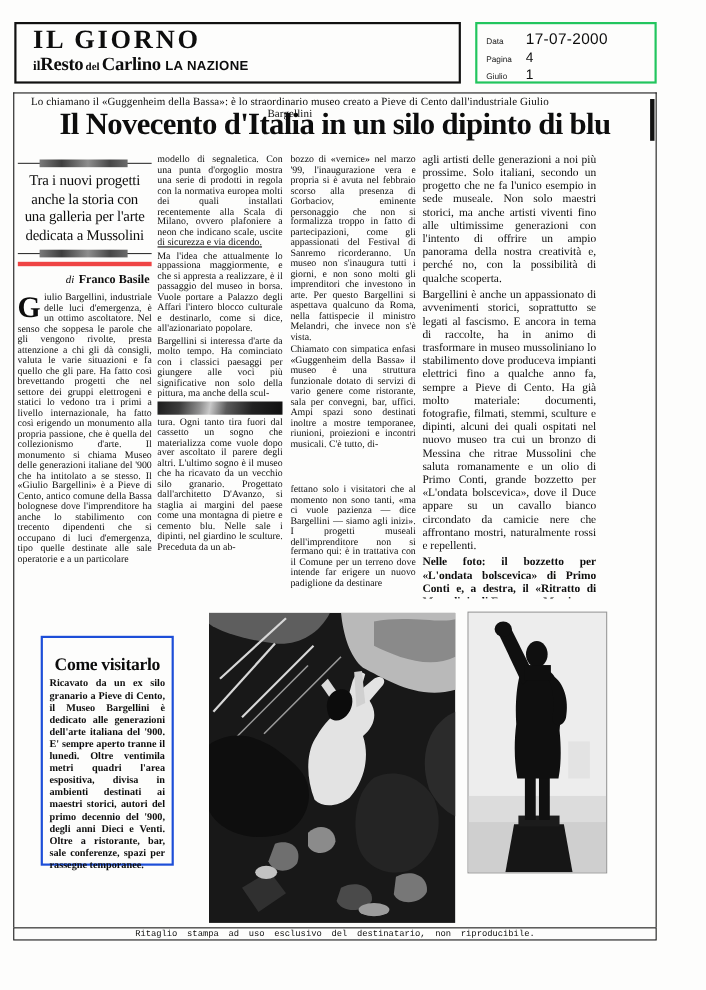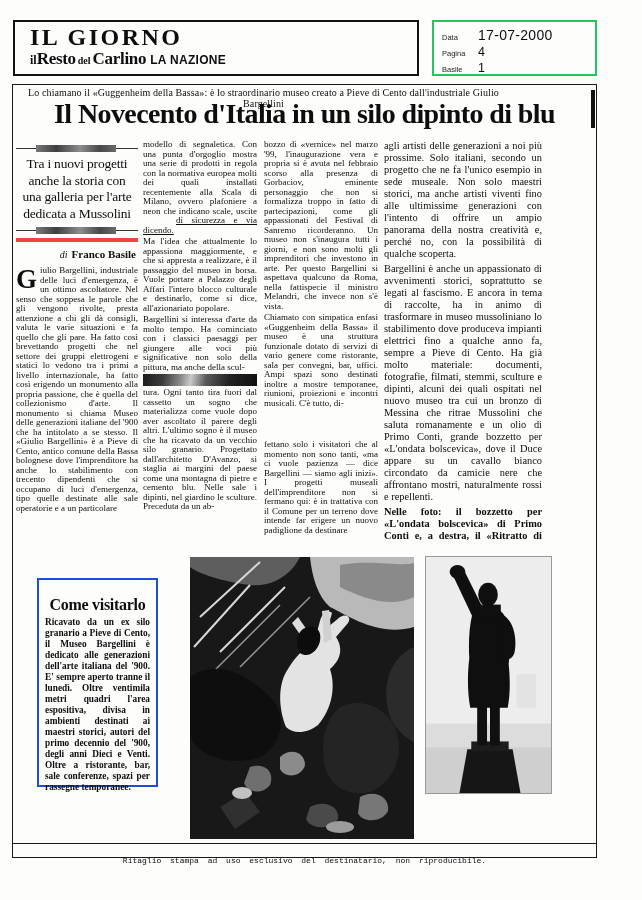--- a/index.html
+++ b/index.html
@@ -31,21 +31,21 @@
   .right-accent{left:591px;top:90px;width:4px;height:38px;background:#111;}
   
   .col{position:absolute;top:140px;height:404px;overflow:hidden;}
   .col1{left:16px;width:122px;}
   .col2{left:143px;width:114px;}
   .col3{left:264px;width:114px;}
   .col4{left:384px;width:158px;}
   .bt{font-size:9px;line-height:9.5px;text-align:justify;margin:0 0 2px 0;}
   .bt4{font-size:10.4px;line-height:12px;text-align:justify;margin:0 0 3px 0;}
   .caption{font-weight:bold;}
-  .u{text-decoration:underline;margin-left:33px;}
+  .u{text-decoration:underline;}
   .spacer{height:30px;}
   
   .orn{position:relative;height:9px;margin:4px 0 3px 0;}
   .orn .line{position:absolute;left:0;right:0;top:4px;border-top:1px solid #333;}
   .orn .bar{position:absolute;left:16%;width:66%;top:1px;height:7px;
     background:linear-gradient(90deg,#7a7a7a,#3e3e3e 25%,#8d8d8d 55%,#474747 80%,#6b6b6b);}
   .standfirst{text-align:center;font-size:13.5px;line-height:16.5px;letter-spacing:-0.2px;margin:2px 0;}
   .byline{border-top:4px solid #ef4444;text-align:right;padding:2px 2px 0 0;margin-bottom:4px;}
   .byline .di{font-style:italic;font-size:10px;}
   .byline .name{font-weight:bold;font-size:11px;}
@@ -55,21 +55,21 @@
     background:linear-gradient(100deg,#1c1c1c 0%,#3c3c3c 18%,#8f8f8f 34%,#c9c9c9 42%,#5a5a5a 55%,#222 75%,#101010 100%);}
   
   .visit-box{left:37px;top:578px;width:121px;height:209px;border:2px solid #1d4ed8;box-sizing:border-box;padding:16px 6px;}
   .visit-title{text-align:center;font-size:16px;font-weight:bold;letter-spacing:-0.3px;margin-bottom:3px;}
   .visit-body{font-weight:bold;font-size:9.3px;line-height:11px;text-align:justify;}
   
   .painting{left:190px;top:557px;width:224px;height:282px;}
   .statue{left:425px;top:556px;width:127px;height:238px;border:1px solid #999;box-sizing:border-box;background:#ededed;}
   
   .strip{left:12px;top:843px;width:585px;height:12px;border:1.5px solid #1b1b1b;box-sizing:border-box;
-    text-align:center;font-family:"Liberation Mono",monospace;font-size:8px;line-height:8px;word-spacing:4px;padding-top:13px;}
+    text-align:center;font-family:"Liberation Mono",monospace;font-size:8px;line-height:8px;word-spacing:4px;padding-top:2px;}
 </style>
 </head>
 <body>
 
 <div class="abs logo-box">
   <div class="giorno">IL GIORNO</div>
   <div class="resto-line">
     <span class="resto-il">il</span>
     <span class="resto-main">Resto</span>
     <span class="resto-del">del</span>
@@ -81,21 +81,21 @@
 <div class="abs meta-box">
   <div class="meta-row">
     <span class="meta-label">Data</span>
     <span class="meta-value">17-07-2000</span>
   </div>
   <div class="meta-row">
     <span class="meta-label">Pagina</span>
     <span class="meta-value small">4</span>
   </div>
   <div class="meta-row">
-    <span class="meta-label">Basile</span>
+    <span class="meta-label">Giulio</span>
     <span class="meta-value small">1</span>
   </div>
 </div>
 
 <div class="abs frame"></div>
 <div class="abs right-accent"></div>
 
 <div class="abs kicker">Lo chiamano il «Guggenheim della Bassa»: è lo straordinario museo creato a Pieve di Cento dall'industriale Giulio Bargellini</div>
 <div class="abs headline">Il Novecento d'Italia in un silo dipinto di blu</div>
 

